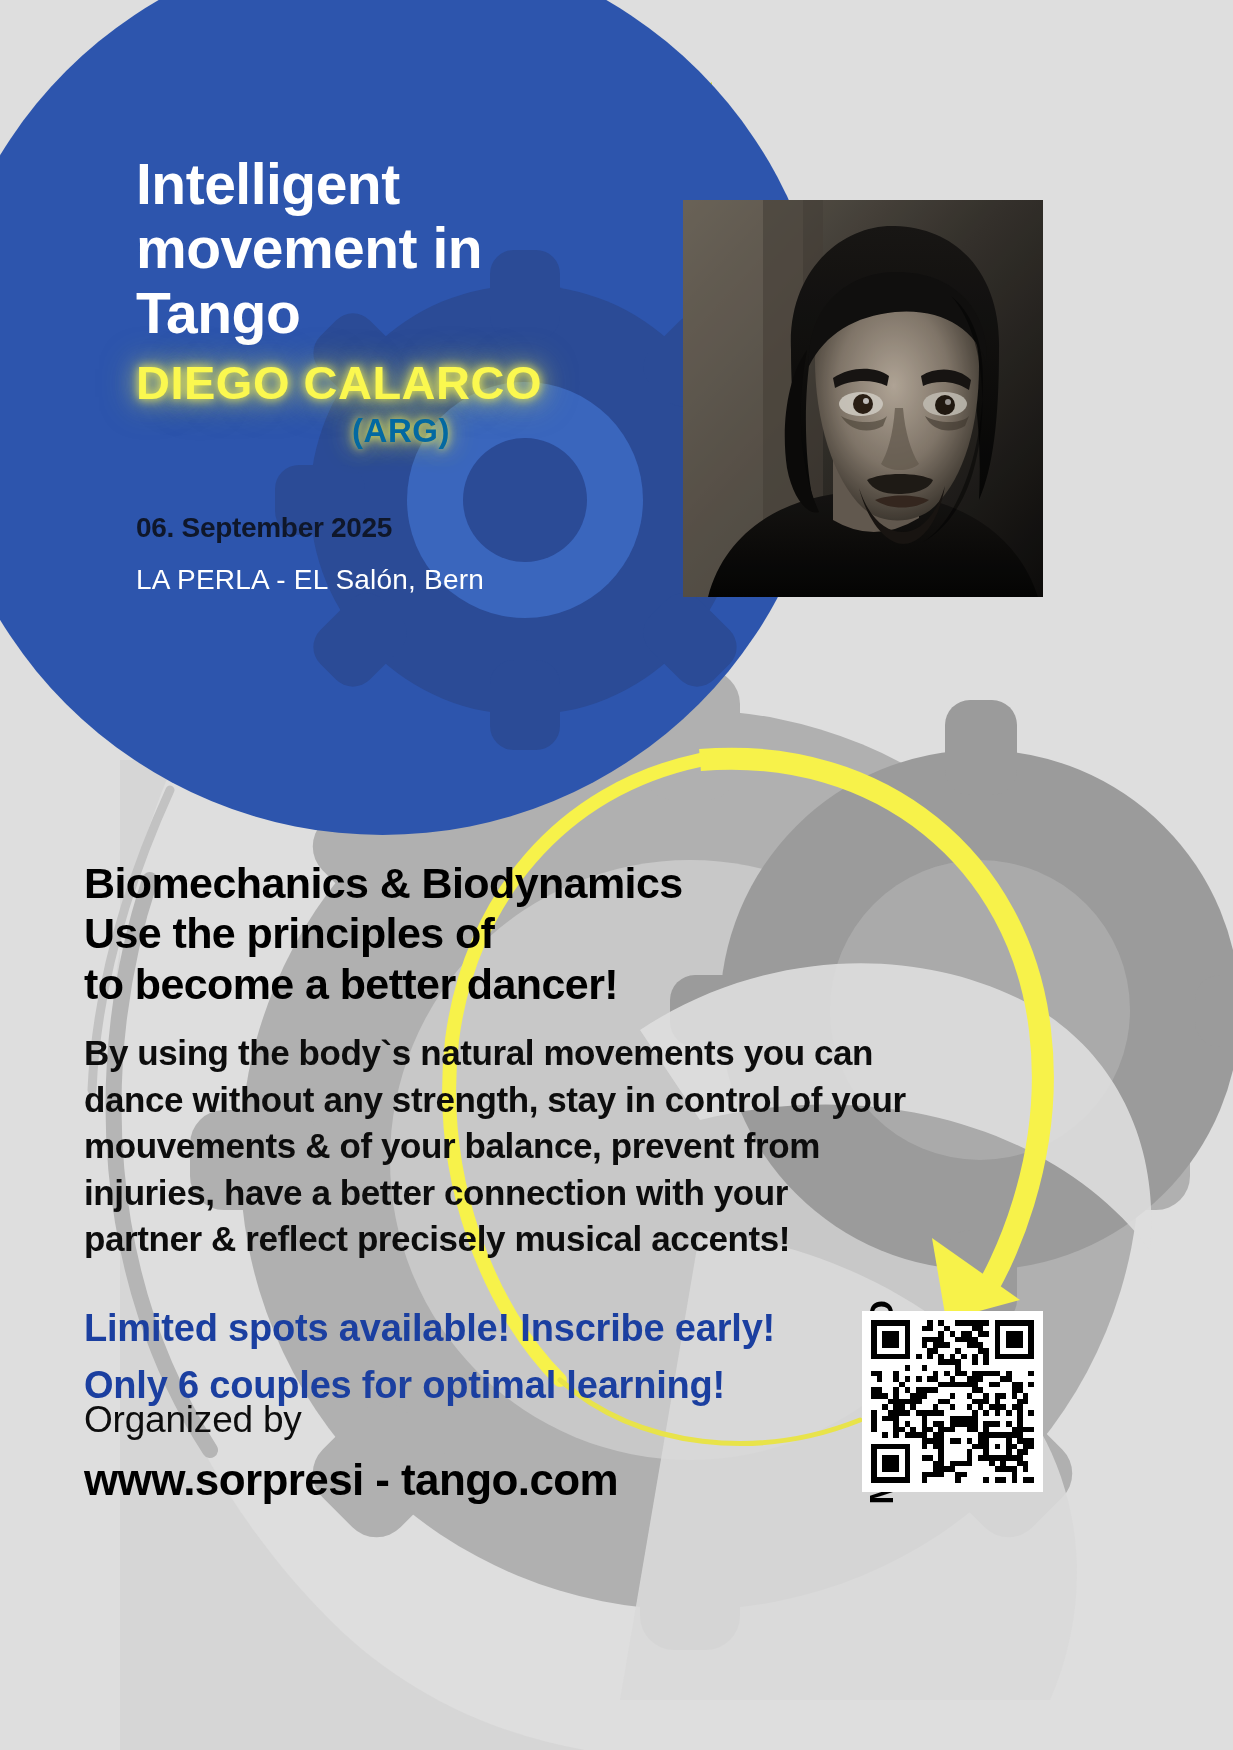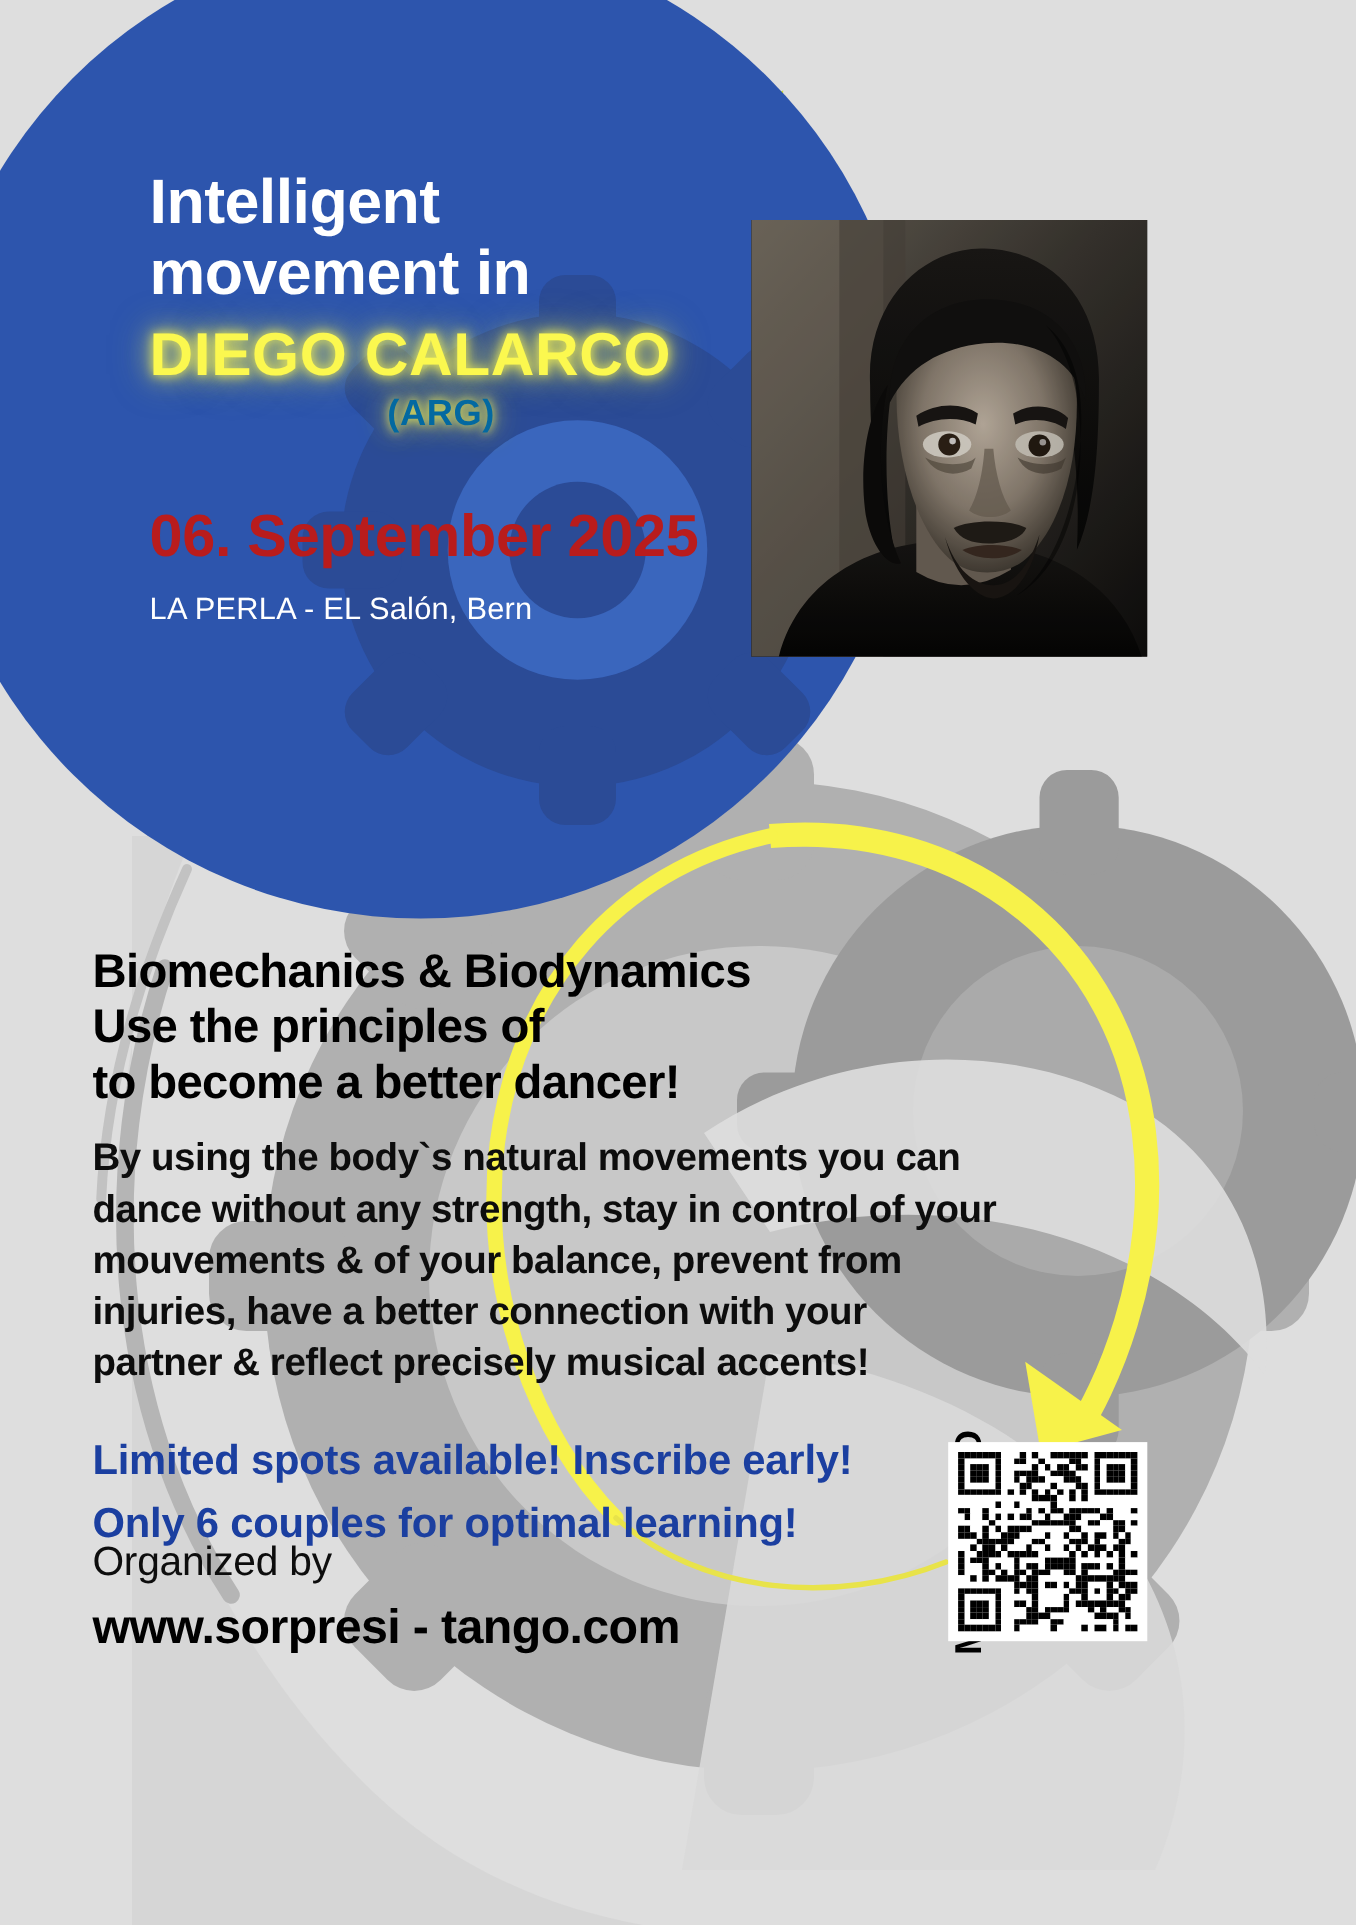--- a/index.html
+++ b/index.html
@@ -63,21 +63,21 @@
   .title-line {
     color: #ffffff;
     font-size: 57px;
     font-weight: bold;
     line-height: 1.13;
     letter-spacing: -0.5px;
   }
   .presenter {
     margin-top: 14px;
     color: #fbf84f;
-    font-size: 55px;
+    font-size: 47px;
     font-weight: bold;
     letter-spacing: 0.5px;
     line-height: 1.0;
     text-shadow:
       0 0 10px rgba(251,248,79,0.95),
       0 0 22px rgba(251,248,79,0.75),
       0 0 36px rgba(251,248,79,0.5);
     white-space: nowrap;
   }
   .presenter-country {
@@ -87,22 +87,22 @@
     font-weight: bold;
     letter-spacing: 0.5px;
     text-shadow:
       0 0 9px rgba(251,248,79,0.95),
       0 0 20px rgba(251,248,79,0.7),
       0 0 32px rgba(251,248,79,0.45);
     text-align: center;
   }
   .event-date {
     margin-top: 62px;
-    color: #b91c1c;
-    font-size: 54px;
+    color: #0f172a;
+    font-size: 28px;
     font-weight: bold;
     letter-spacing: -0.3px;
   }
   .event-venue {
     margin-top: 20px;
     color: #ffffff;
     font-size: 28px;
     font-weight: normal;
     letter-spacing: 0.2px;
   }
@@ -335,20 +335,21 @@
       <path d="M 192 300 C 206 294, 232 294, 246 300 C 232 310, 206 310, 192 300 Z" fill="#3a2b22"></path>
 
       <path d="M 268 96 C 300 130, 308 210, 290 272 C 278 312, 258 332, 240 342 C 276 320, 300 250, 300 180 C 300 140, 288 112, 268 96 Z" fill="#000000" opacity="0.45"></path>
       <rect width="360" height="397" fill="#000000" opacity="0.1"></rect>
     </svg>
   </div>
 
   <div class="title-block">
     <div class="title-line">Intelligent</div>
     <div class="title-line">movement in</div>
+    <div class="title-line">Tango</div>
     <div class="presenter">DIEGO CALARCO</div>
     <div class="presenter-country">(ARG)</div>
     <div class="event-date">06. September 2025</div>
     <div class="event-venue">LA PERLA - EL Salón, Bern</div>
   </div>
 
   <svg class="bg-svg" viewBox="0 0 1233 1750" aria-hidden="true">
     <path d="M 700 760
              C 880 745, 1020 860, 1040 1030
              C 1056 1160, 1000 1270, 980 1300" stroke="#f7f24a" stroke-width="22" fill="none" stroke-linecap="butt"></path>

